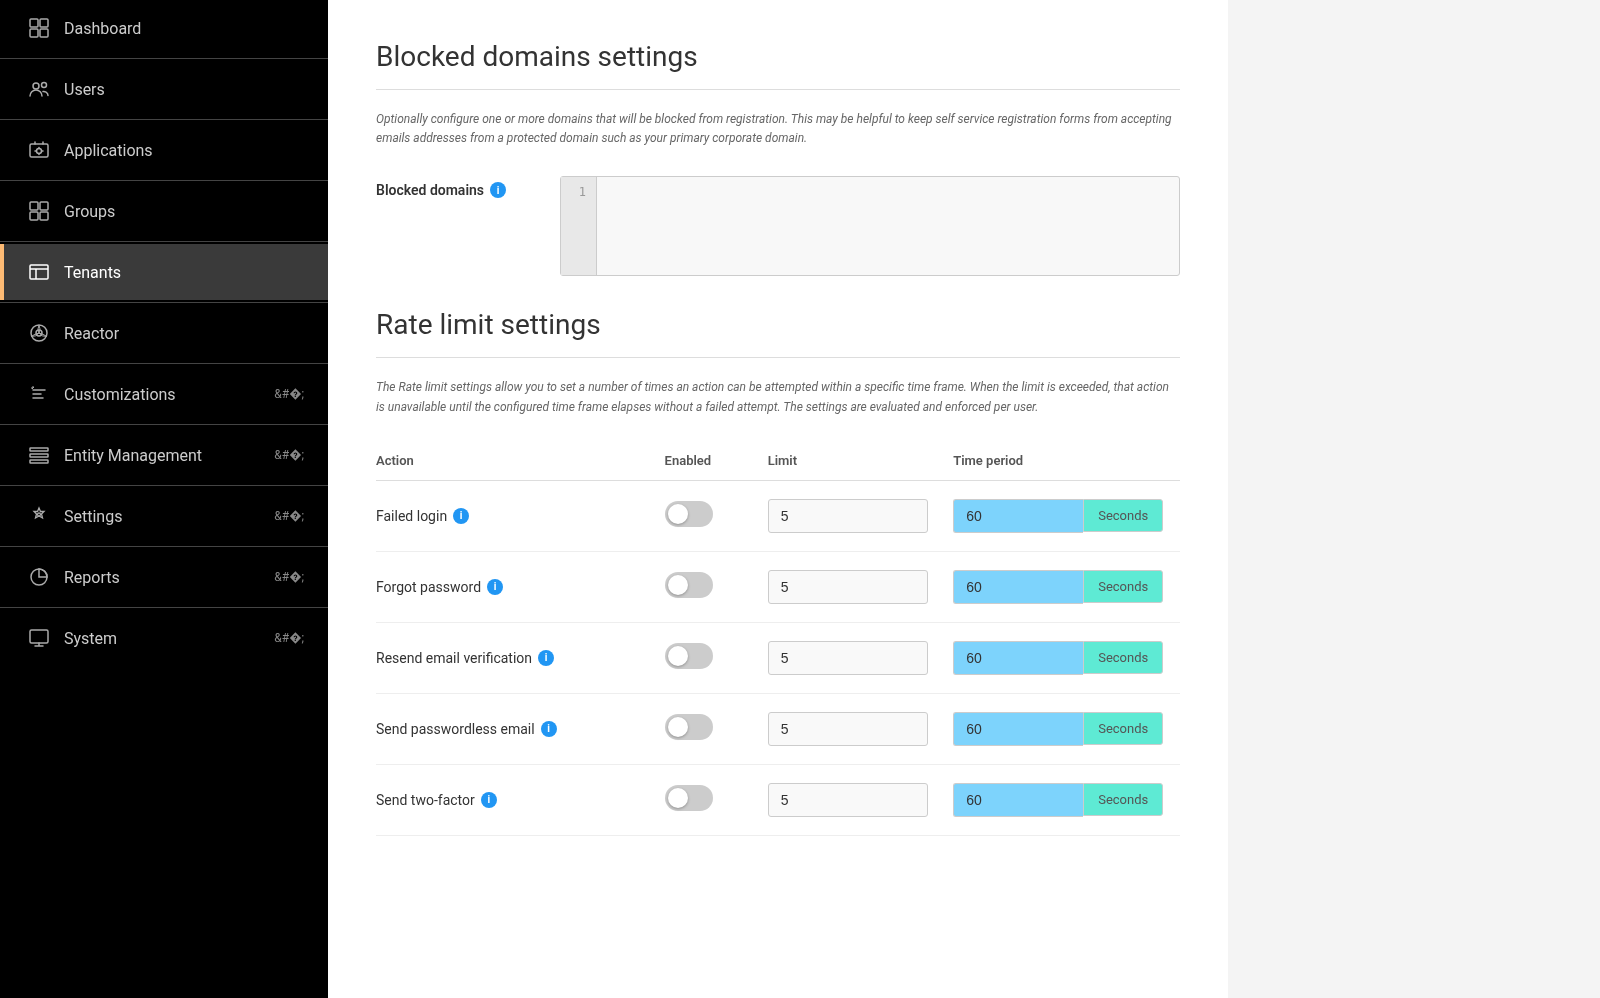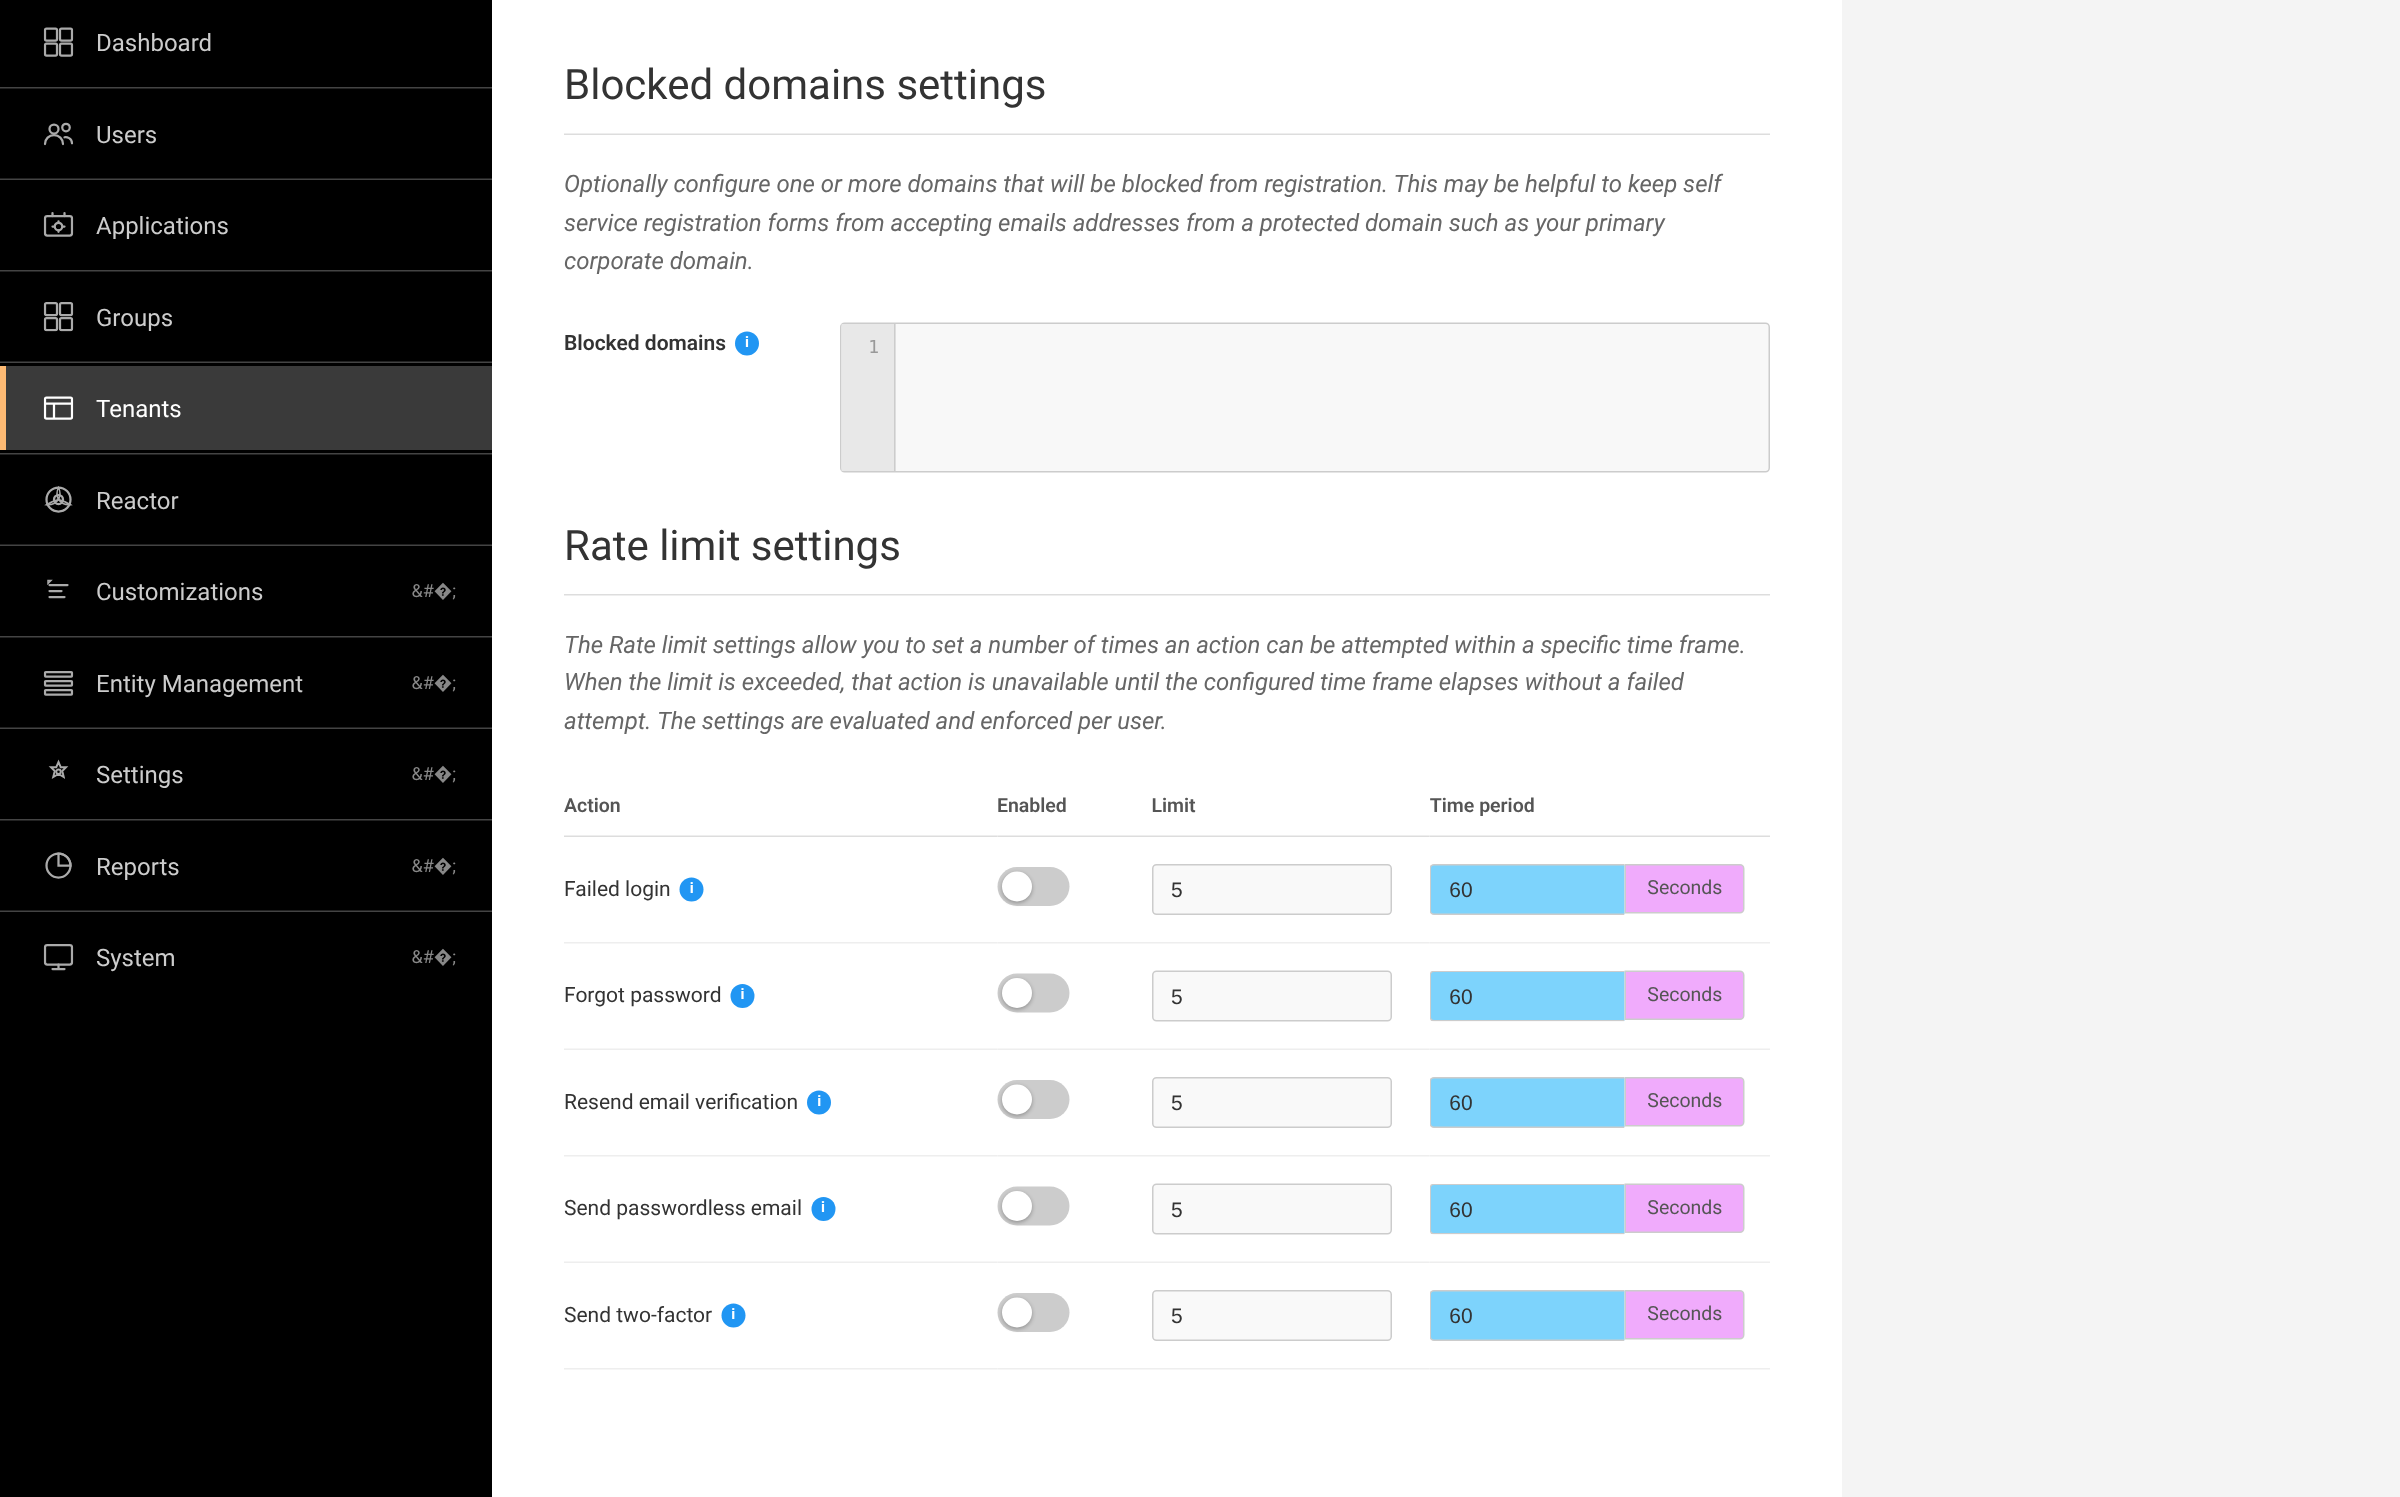--- a/index.html
+++ b/index.html
@@ -70,21 +70,21 @@
       font-weight: 400;
       color: #333;
       margin-bottom: 16px;
     }
     .section-divider {
       height: 1px;
       background: #ddd;
       margin-bottom: 20px;
     }
     .section-description {
-      font-size: 16px;
+      font-size: 12px;
       color: #666;
       font-style: italic;
       margin-bottom: 28px;
       line-height: 1.6;
     }
 
     
     .field-row {
       display: flex;
       align-items: flex-start;
@@ -232,21 +232,21 @@
       border-radius: 3px 0 0 3px;
       font-size: 14px;
       color: #333;
       background: #7dd3fc;
       outline: none;
     }
     .time-unit {
       padding: 8px 14px;
       border: 1px solid #ccc;
       border-radius: 0 3px 3px 0;
-      background: #f0abfc;
+      background: #5eead4;
       font-size: 13px;
       color: #555;
       white-space: nowrap;
     }
   </style>
 </head>
 <body>
 
 <nav class="sidebar">
 

